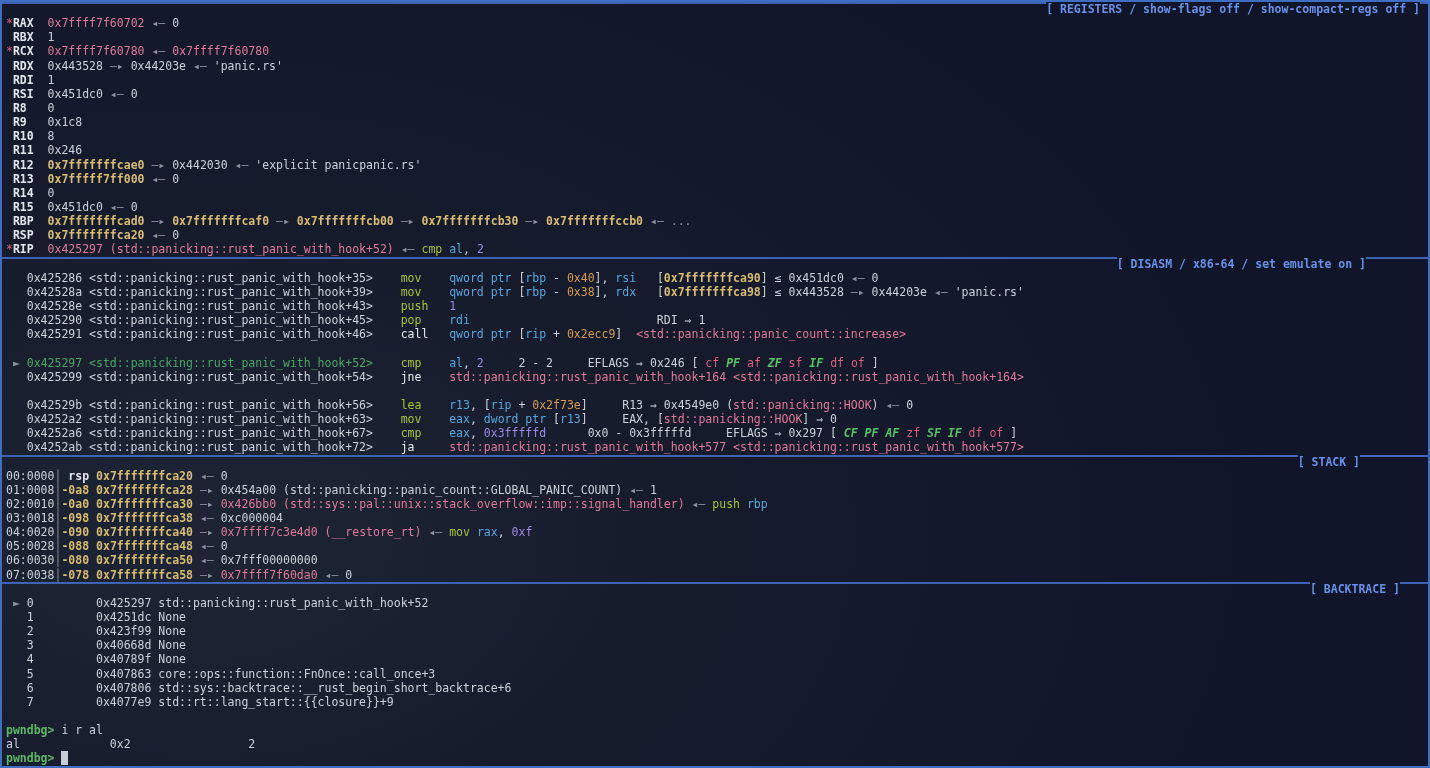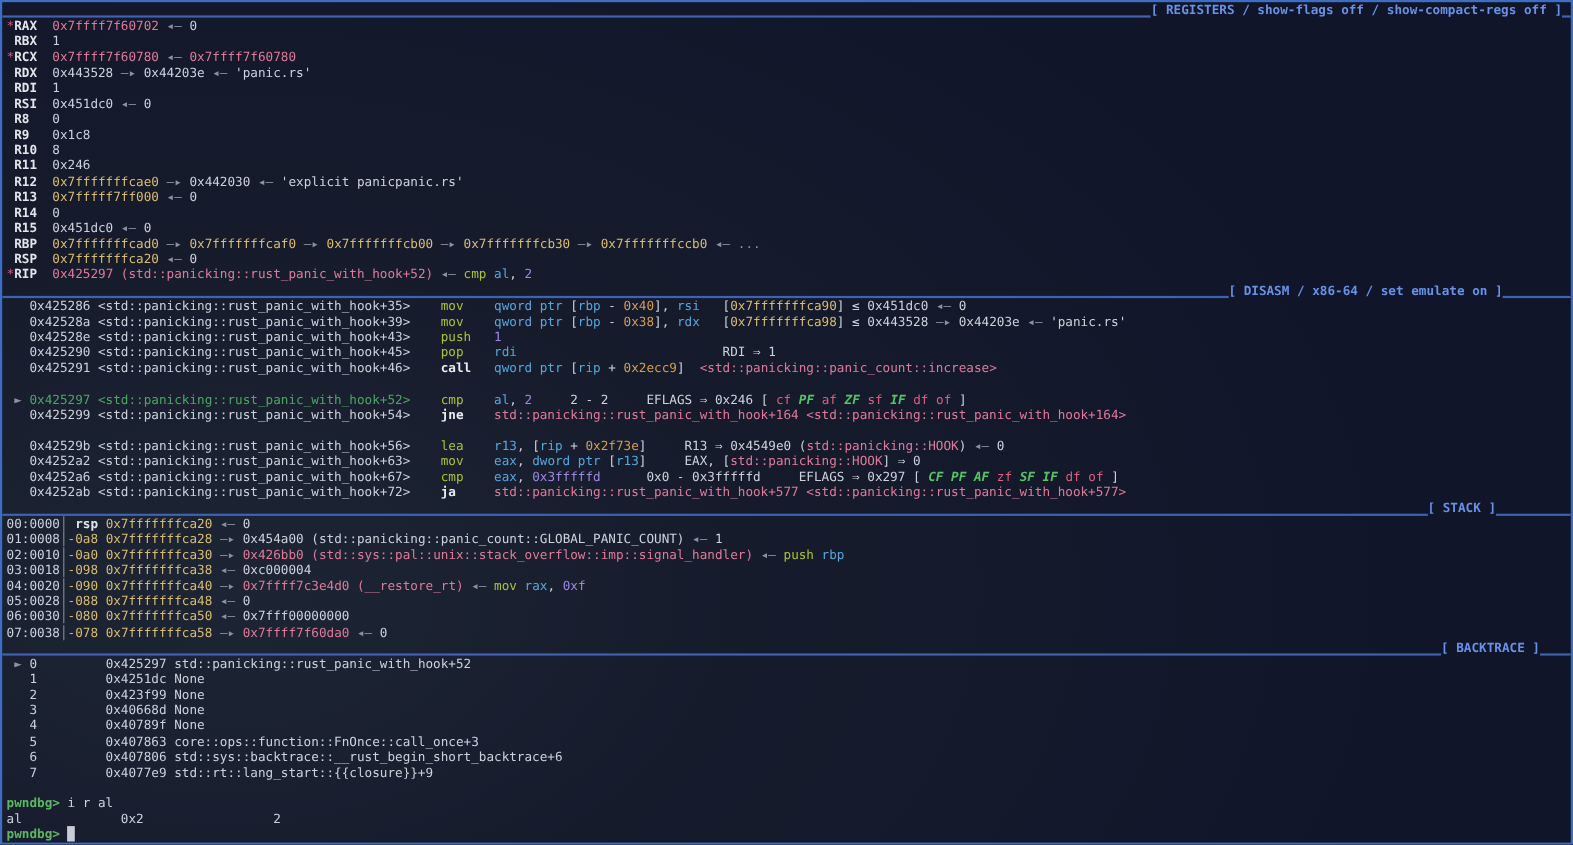--- a/index.html
+++ b/index.html
@@ -9,32 +9,32 @@
     width:1430px;height:768px;box-sizing:border-box;
     border:2px solid #3f6dc2;
     background:radial-gradient(1100px 720px at 14% 70%, #1d2534 0%, #161b2c 45%, #10152a 100%);
     font-family:"DejaVu Sans Mono", monospace;
     font-size:11.5px;line-height:var(--lh);
     overflow:hidden;
     white-space:pre;
   }
   .pane{padding:0 0 0 4px;}
   .line{height:var(--lh);white-space:pre;}
-  .divider{display:flex;align-items:flex-end;height:var(--lh);}
+  .divider{display:flex;align-items:flex-start;height:var(--lh);}
   .divider::before{content:"";flex:1;height:2px;background:#3e63b4;}
   .divider-title{color:#6892e8;font-weight:bold;}
   .divider-end{height:2px;background:#3e63b4;}
   
   .t-w{color:#ccd2dc;}                      
   .t-g{color:#8a91a0;}                      
   .t-p{color:#e07a9a;}                      
-  .t-y{color:#d8bc6f;}                      
+  .t-y{color:#d8bc6f;font-weight:bold;}                      
   .t-o{color:#d69d4f;}                      
   .t-n{color:#a8c42f;font-weight:normal;}     
-  .t-m{color:#e9ecf1;font-weight:bold;}     
+  .t-m{color:#e9ecf1;font-weight:normal;}     
   .t-c{color:#56a7dd;}                      
   .t-u{color:#9d88e4;}                      
   .t-G{color:#5cb765;font-weight:bold;margin-top:24px;}     
   .t-R{color:#dd5f80;}                      
   .t-F{color:#55c366;font-weight:bold;font-style:italic;}     
   .t-K{color:#4aa763;}                      
   .t-W{color:#e2e6ec;font-weight:bold;}     
   .cursor{background:#c7ccd6;color:transparent;}
 </style>
 </head>

